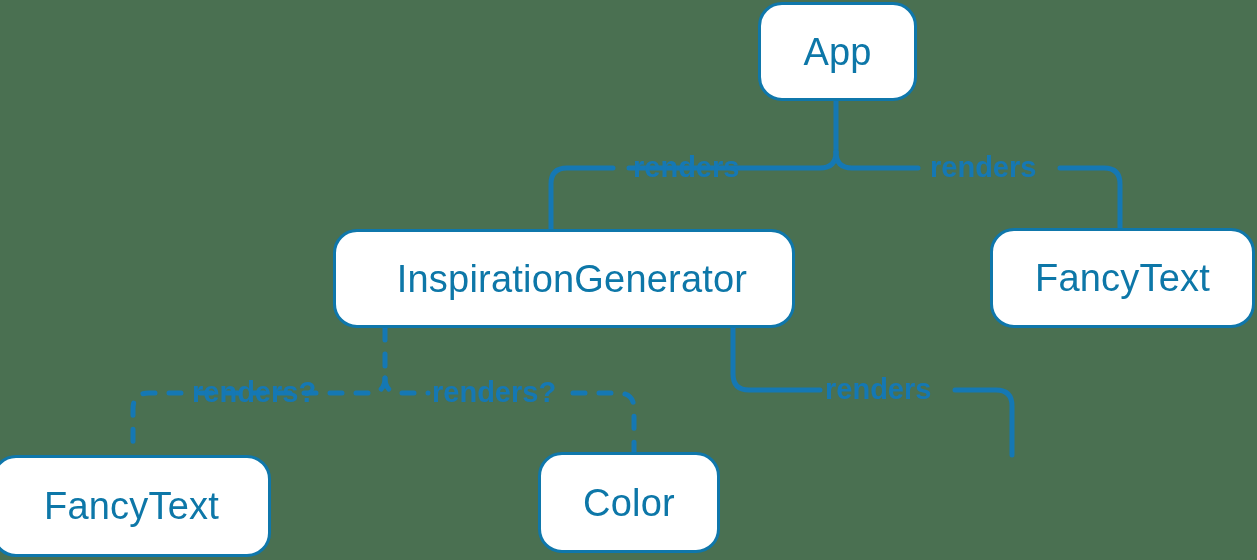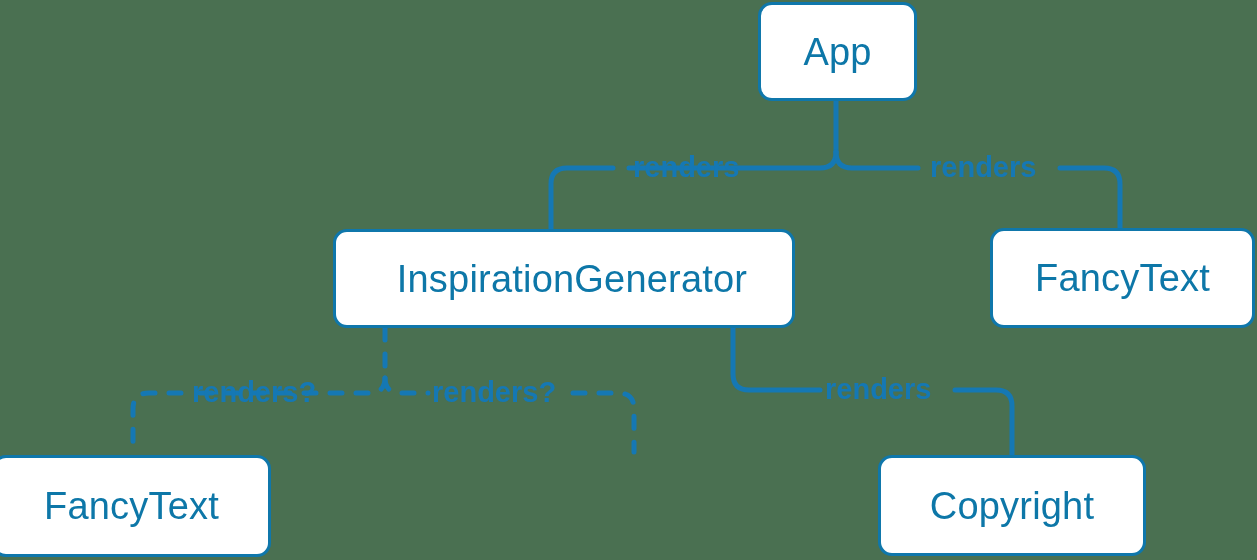--- a/index.html
+++ b/index.html
@@ -23,21 +23,21 @@
     left: 0;
     top: 0;
     width: 1257px;
     height: 560px;
   }
   .node {
     position: absolute;
     box-sizing: border-box;
     background: #ffffff;
     border: 3px solid #0f77ab;
-    border-radius: 14px;
+    border-radius: 24px;
     color: #0d77a8;
     display: flex;
     align-items: center;
     justify-content: center;
     font-family: "Liberation Sans", sans-serif;
     font-size: 38px;
     font-weight: 400;
     letter-spacing: 0.2px;
     white-space: nowrap;
     z-index: 2;
@@ -111,18 +111,18 @@
   </div>
 
   <div class="node" id="node-fancytext-right">
     <span class="node-label">FancyText</span>
   </div>
 
   <div class="node" id="node-fancytext-bottom">
     <span class="node-label">FancyText</span>
   </div>
 
+  <div class="node" id="node-color">
+    <span class="node-label">Color</span>
+  </div>
 
-  <div class="node" id="node-copyright">
-    <span class="node-label">Copyright</span>
-  </div>
 
 </div>
 
 </body></html>

